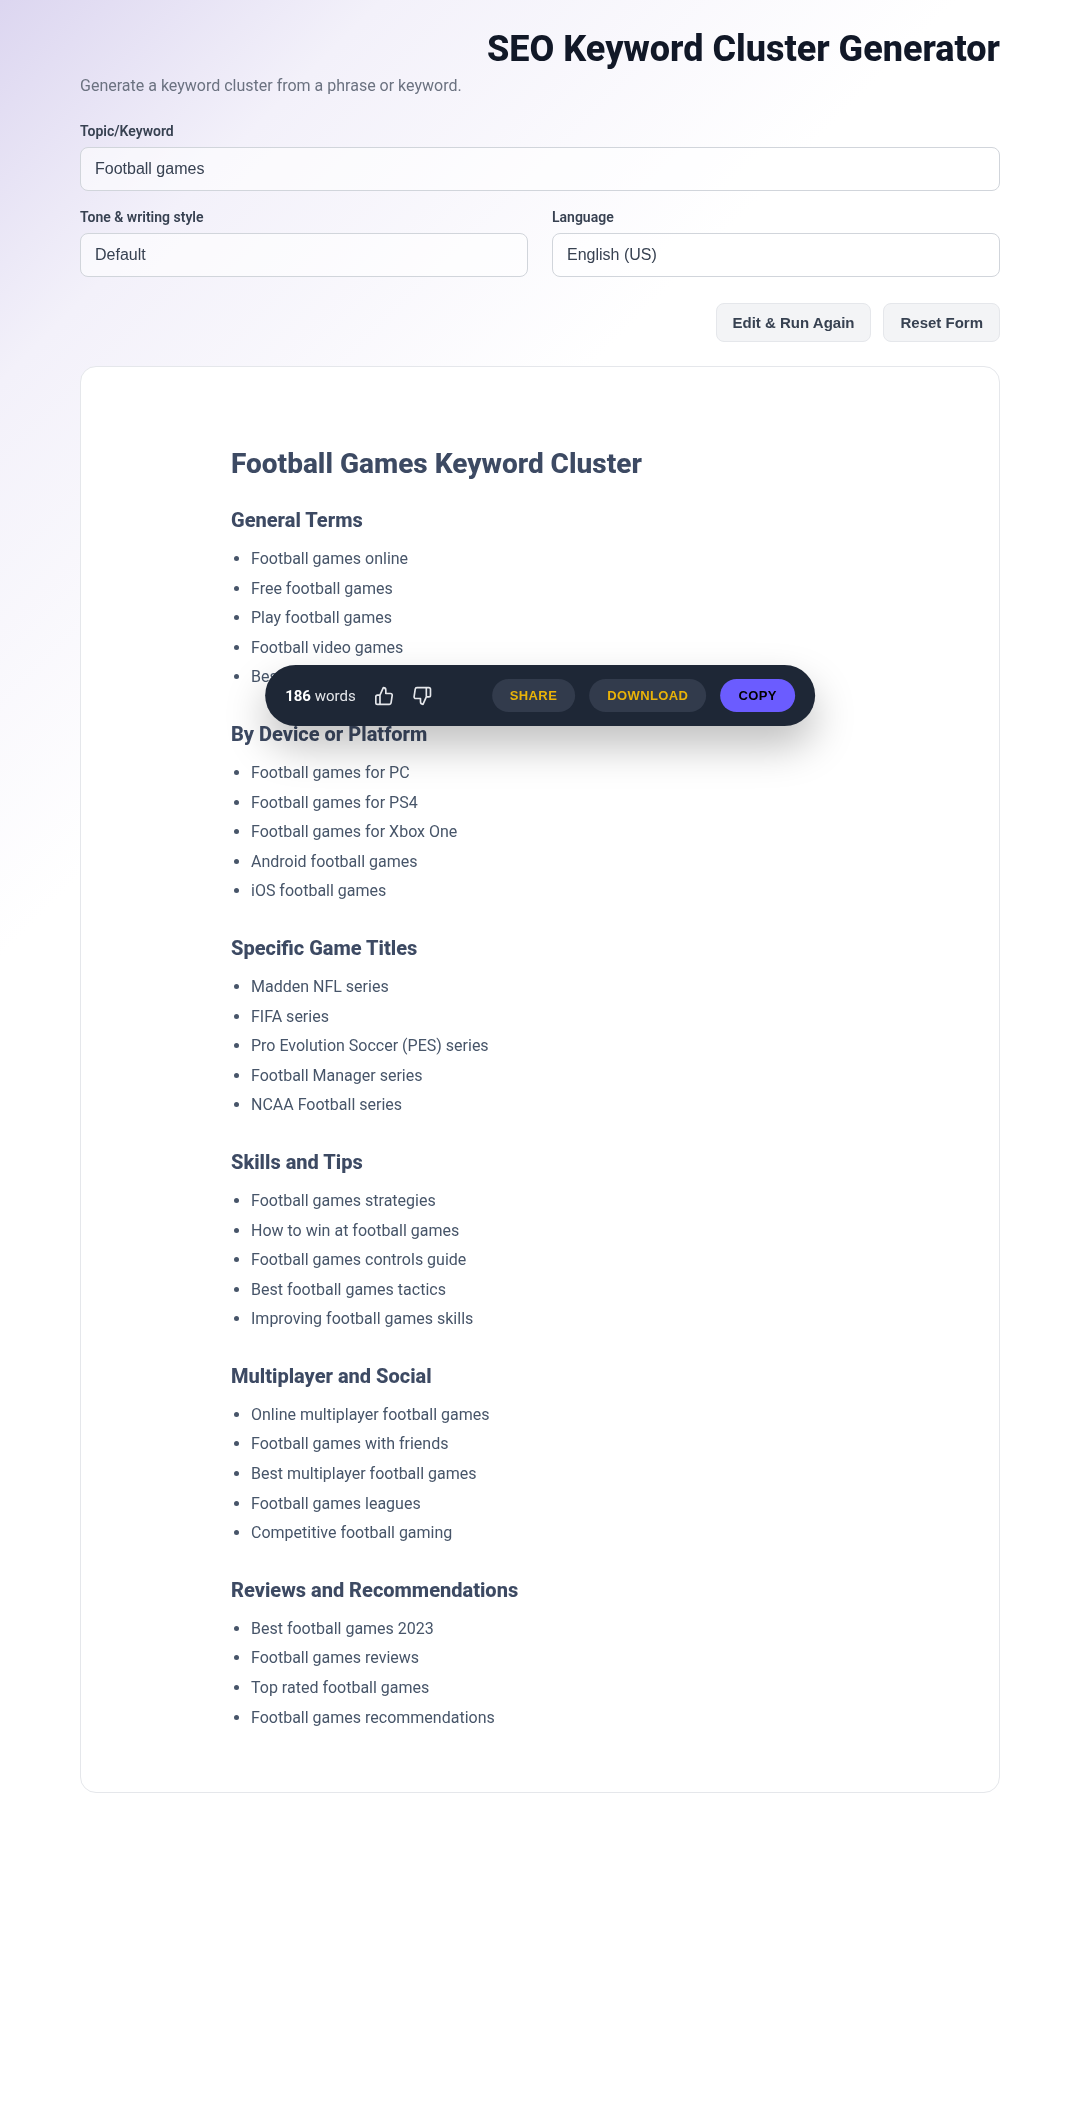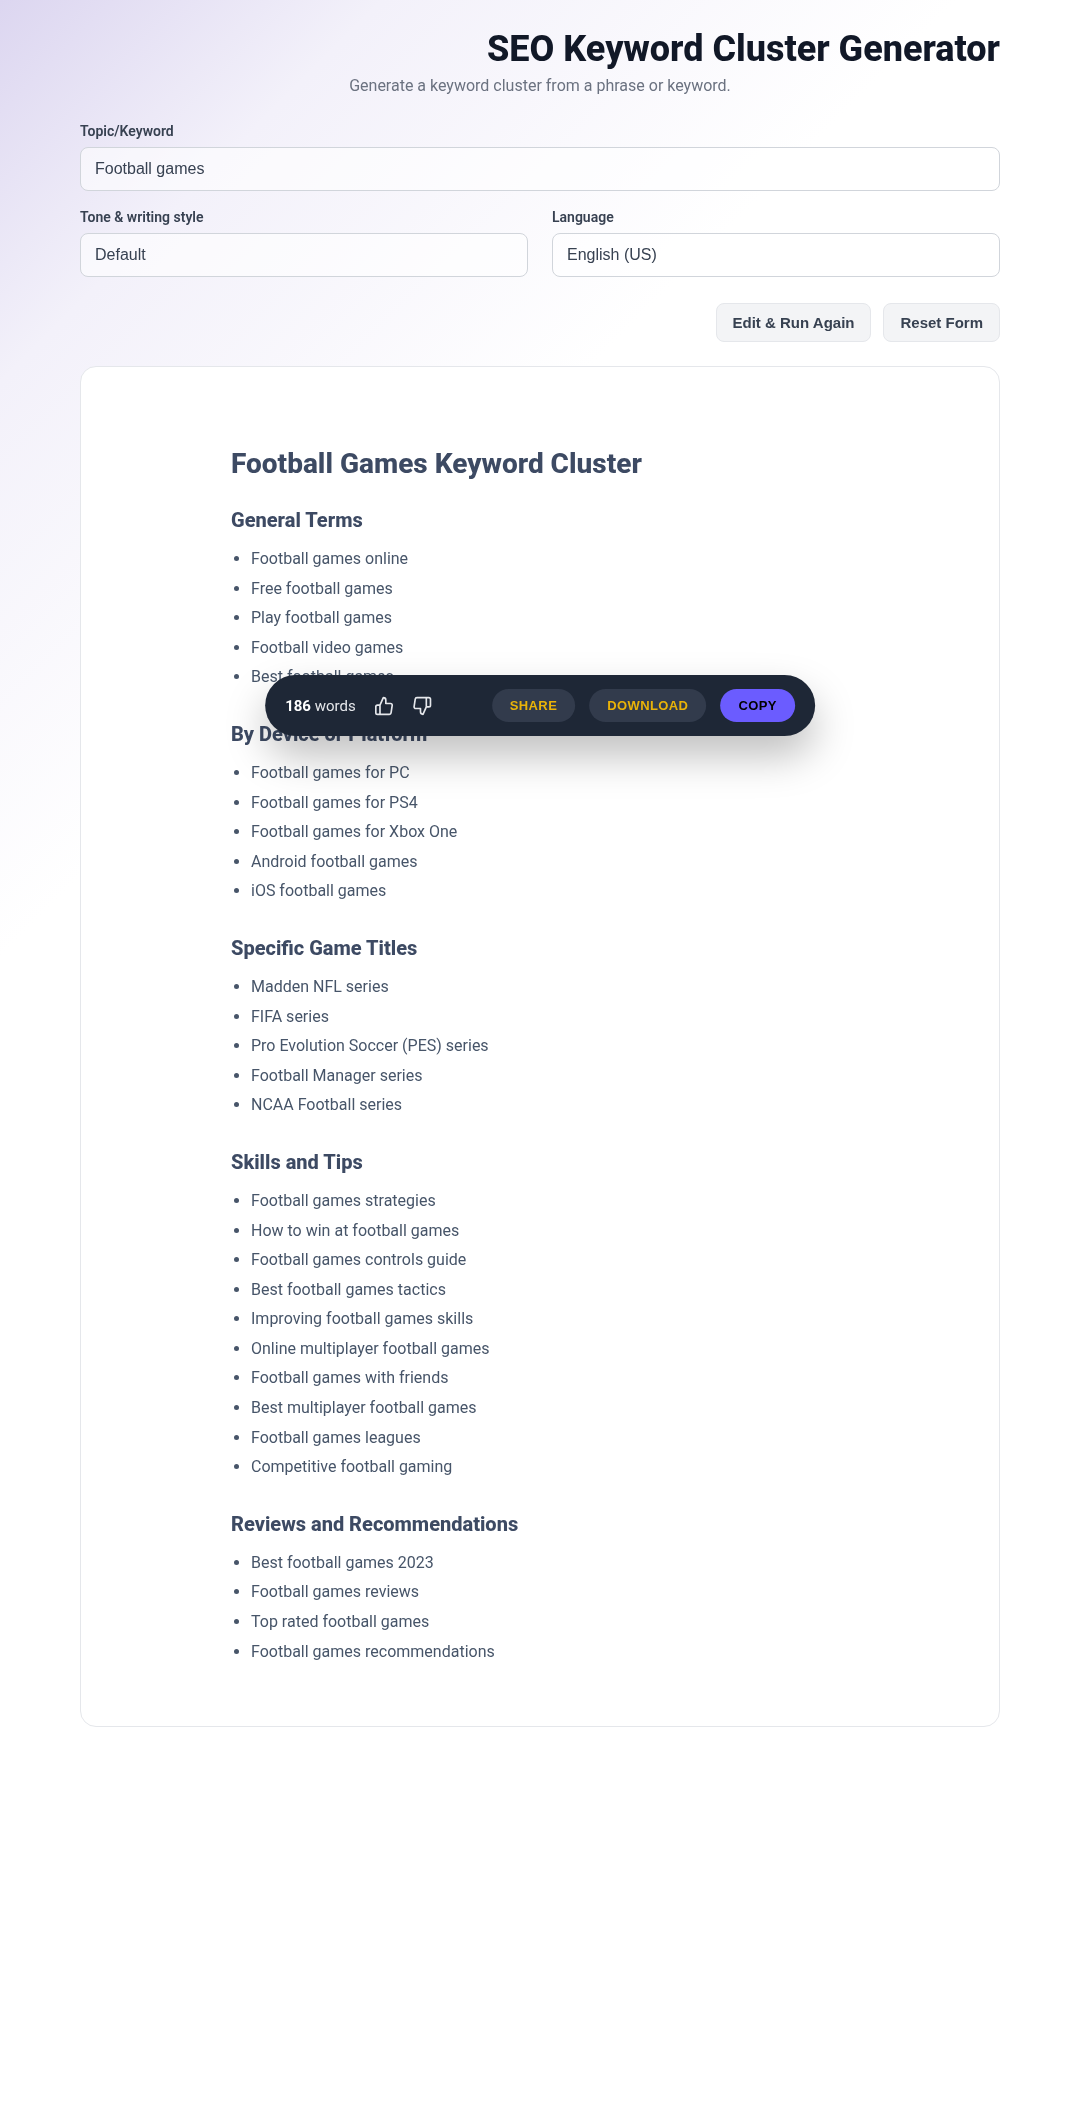--- a/index.html
+++ b/index.html
@@ -18,21 +18,20 @@
   padding: 20px 40px 40px;
 }
 .page-title {
   text-align: right;
   font-size: 36px;
   font-weight: 800;
   color: #111827;
   margin-top: 8px;
 }
 .page-subtitle {
-  text-align: center;
   color: #6b7280;
   font-size: 16px;
   margin-top: 6px;
   margin-bottom: 28px;
 }
 .field-group { margin-bottom: 18px; }
 .field-label {
   font-size: 14px;
   font-weight: 600;
   color: #374151;
@@ -99,21 +98,21 @@
 .cluster-list li {
   font-size: 16px;
   line-height: 1.85;
   color: #475569;
 }
 .clusters-wrap { margin-top: 12px; }
 .floating-bar {
   position: absolute;
   left: 50%;
   transform: translateX(-50%);
-  top: 308px;
+  top: 298px;
   background: #1e2736;
   border-radius: 999px;
   padding: 14px 20px;
   display: flex;
   align-items: center;
   gap: 14px;
   box-shadow: 0 20px 40px rgba(0,0,0,0.25);
   z-index: 10;
   white-space: nowrap;
 }
@@ -230,20 +229,21 @@
             <li>NCAA Football series</li>
           </ul>
           <h3 class="cluster-heading">Skills and Tips</h3>
           <ul class="cluster-list">
             <li>Football games strategies</li>
             <li>How to win at football games</li>
             <li>Football games controls guide</li>
             <li>Best football games tactics</li>
             <li>Improving football games skills</li>
           </ul>
+          <h3 class="cluster-heading">Multiplayer and Social</h3>
           <ul class="cluster-list">
             <li>Online multiplayer football games</li>
             <li>Football games with friends</li>
             <li>Best multiplayer football games</li>
             <li>Football games leagues</li>
             <li>Competitive football gaming</li>
           </ul>
           <h3 class="cluster-heading">Reviews and Recommendations</h3>
           <ul class="cluster-list">
             <li>Best football games 2023</li>

